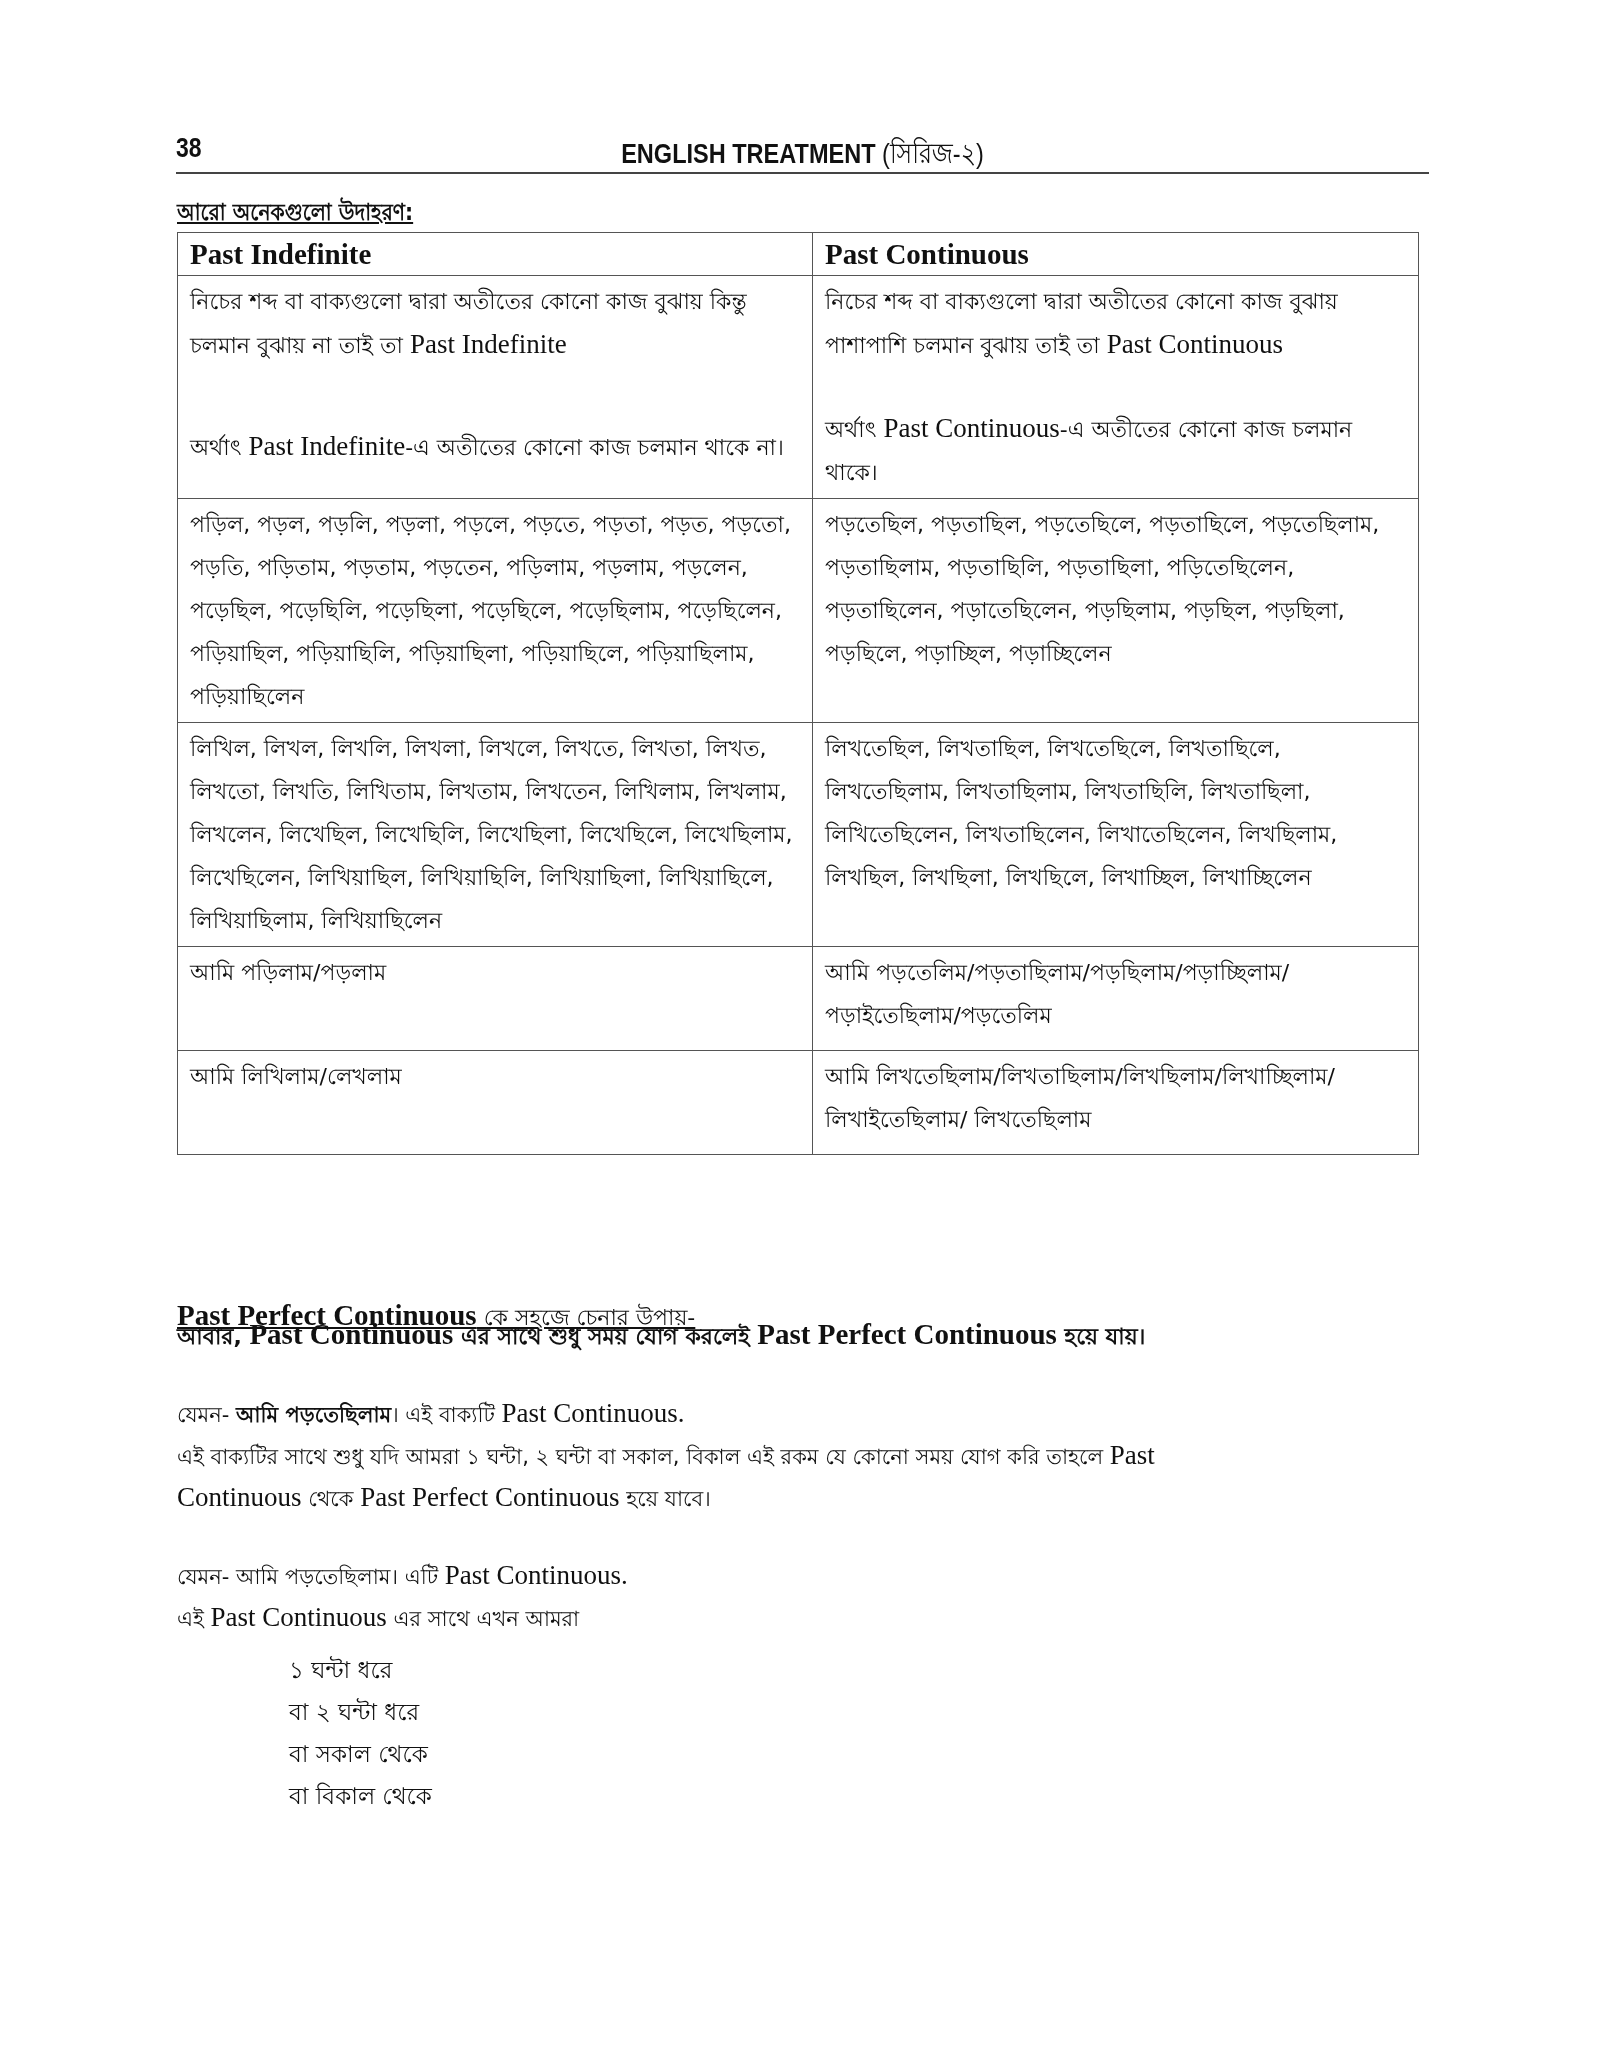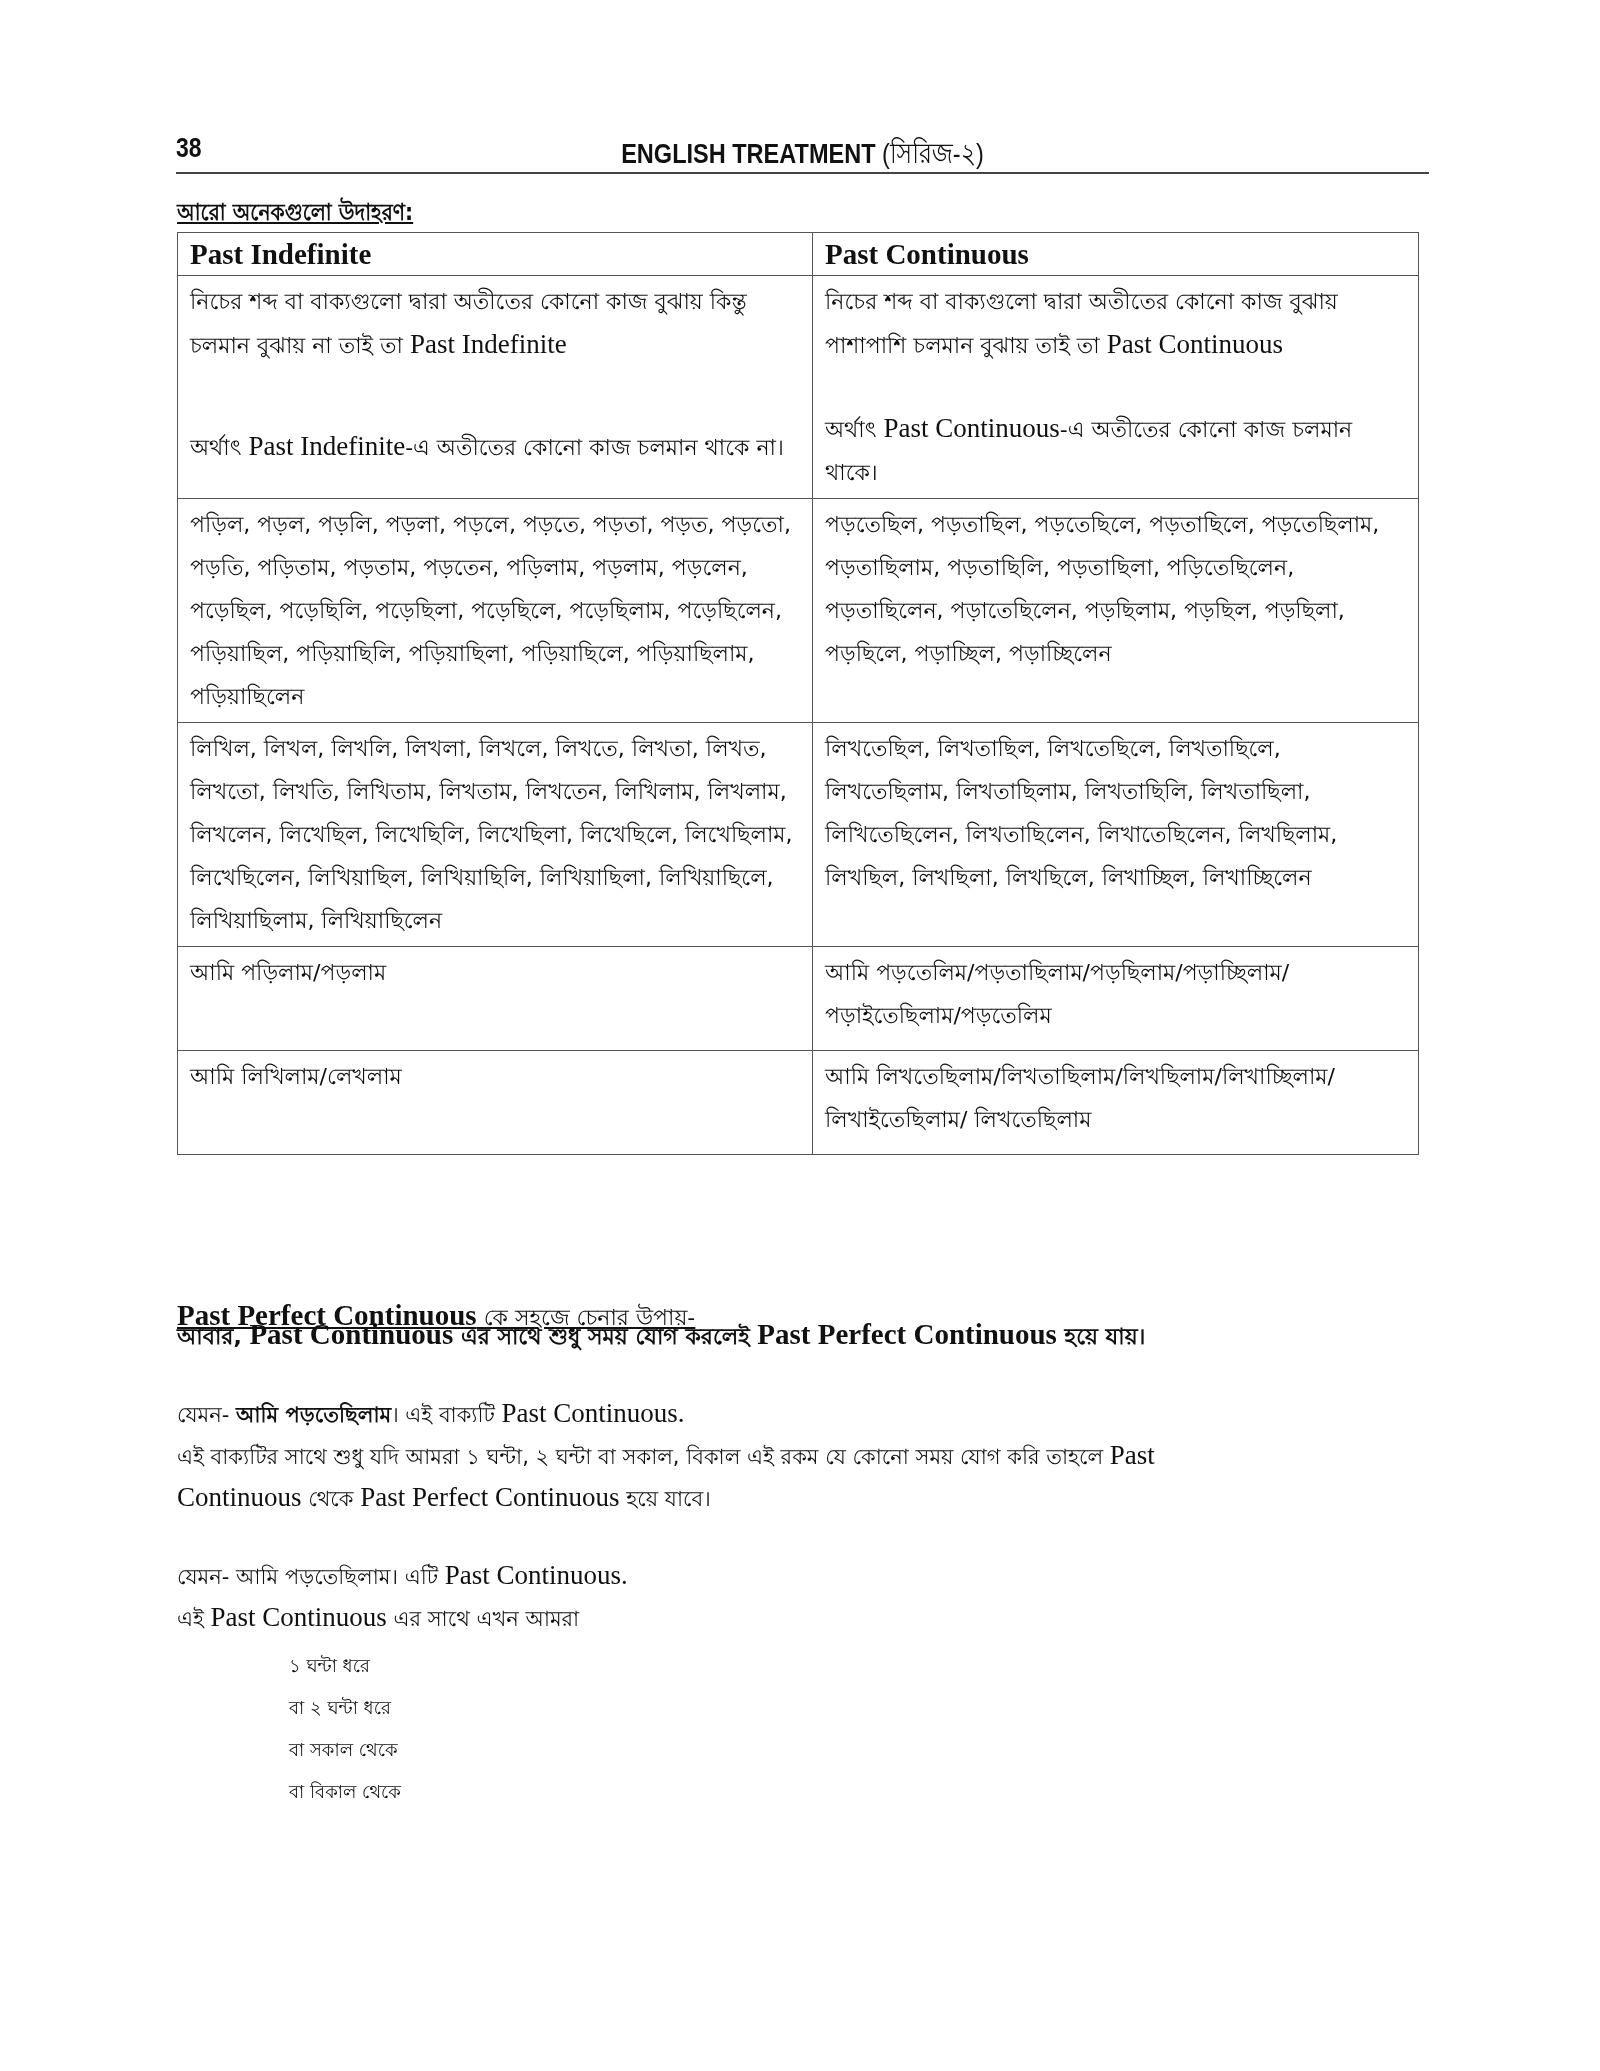--- a/index.html
+++ b/index.html
@@ -29,21 +29,21 @@
   .summary td .en { font-size: 28px; font-weight: bold; }
 
   .ppc-heading { position: absolute; left: 177px; top: 1280px; font-size: 29px; font-weight: bold; text-decoration: underline; margin-top: 19px; }
   .ppc-heading .bn-part { font-family: "DejaVu Sans", sans-serif; font-size: 22px; font-weight: normal; }
   .ppc-sub { position: absolute; left: 177px; top: 1318px; font-size: 29px; font-weight: bold; }
   .ppc-sub .bn-part { font-family: "DejaVu Sans", sans-serif; font-size: 22px; margin-top: 40px; }
 
   .para { position: absolute; left: 177px; font-size: 27px; }
   .para .bn-part { font-family: "DejaVu Sans", sans-serif; font-size: 21px; }
   .para b.bn-part { font-weight: bold; }
-  .indent-item { position: absolute; left: 289px; font-family: "DejaVu Sans", sans-serif; font-size: 18px; }
+  .indent-item { position: absolute; left: 289px; font-family: "DejaVu Sans", sans-serif; font-size: 23px; }
 </style>
 </head>
 <body>
 
 <div class="page">
 
   <div class="running-header">
     <span class="page-number">38</span>
     <div class="book-title">
       <span>ENGLISH TREATMENT</span>

